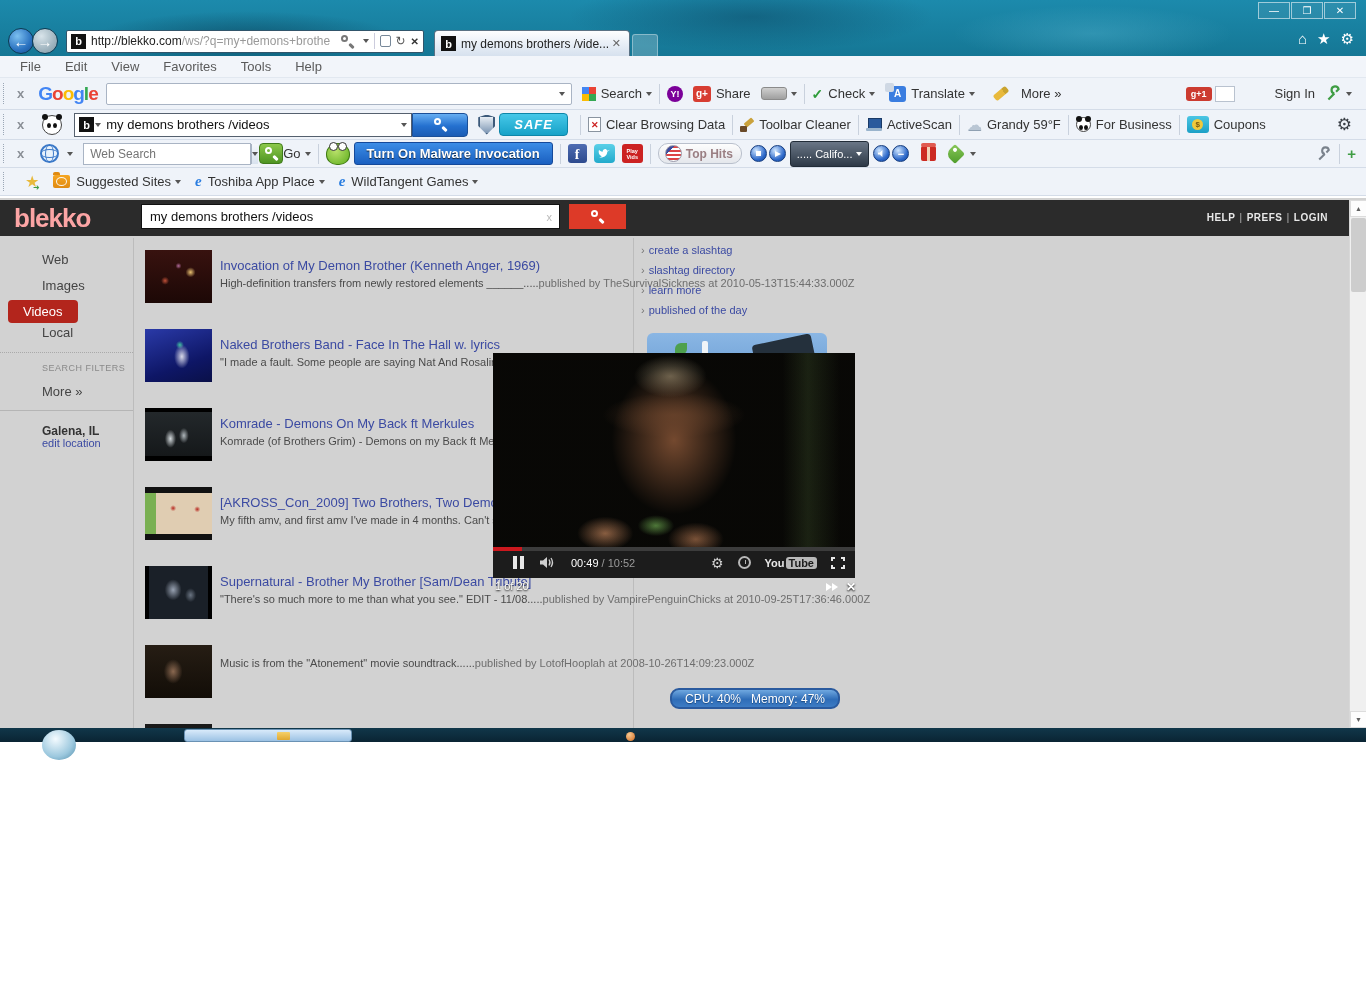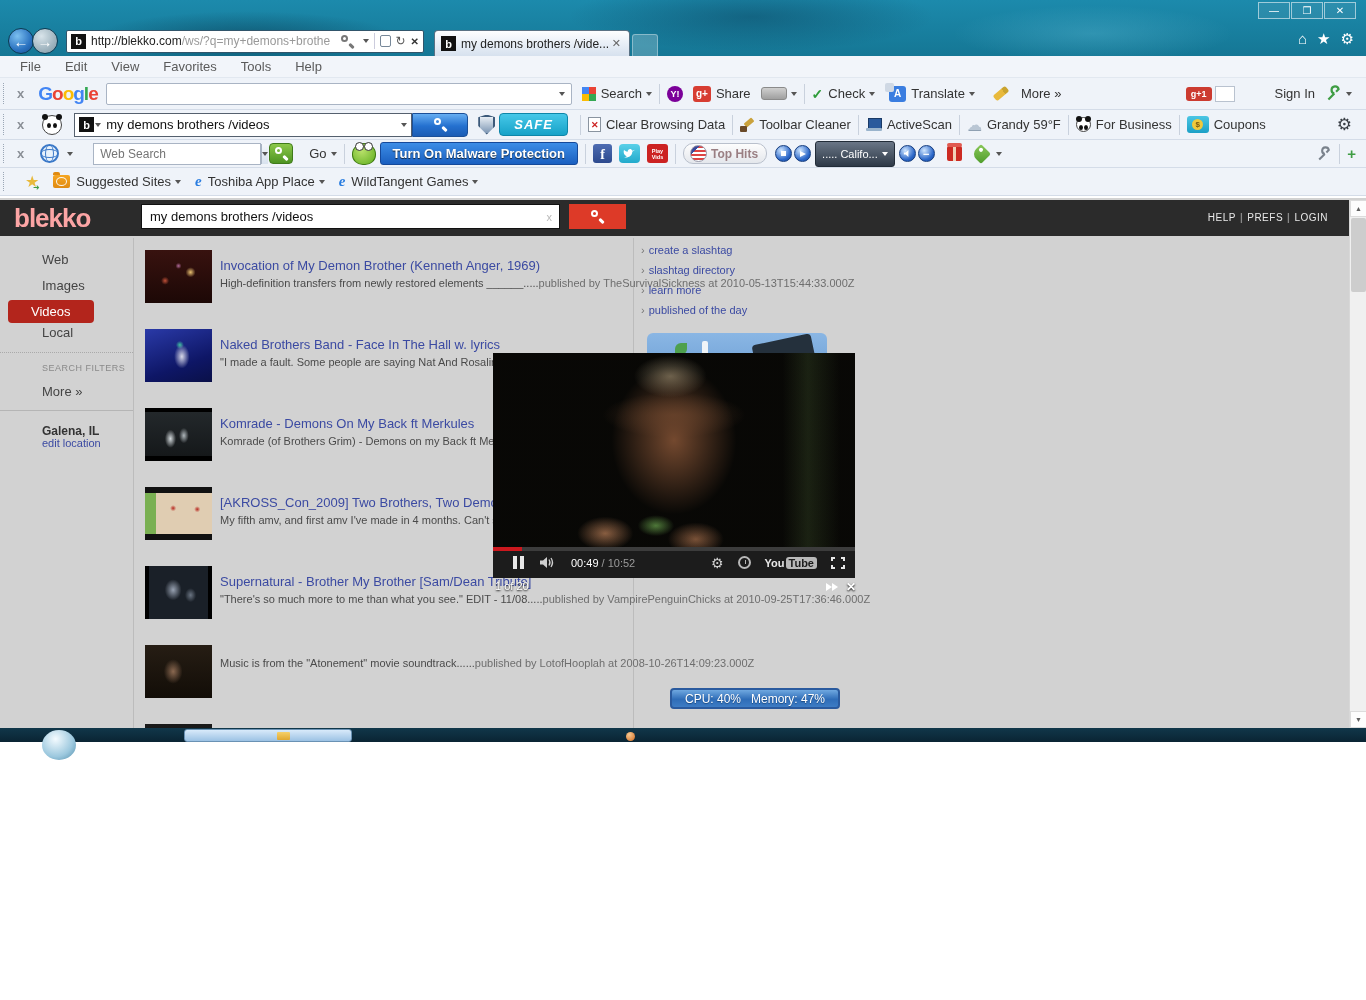--- a/index.html
+++ b/index.html
@@ -142,24 +142,24 @@
   .favlabel{font-size:13px;color:#333;margin-left:6px}
 
   
   .page{position:absolute;left:0;top:198px;width:1366px;height:530px;background:#d2d2d2;overflow:hidden}
   .bheader{position:absolute;left:0;top:2px;width:1350px;height:36px;background:#2b2b2b;display:flex;align-items:center}
   .blogo{color:#fca5a5;font-size:26px;font-weight:bold;letter-spacing:-1px;margin-left:14px}
   .bsearch{position:absolute;left:141px;top:6px;width:419px;height:25px;background:#fff;border:1px solid #111;display:flex;align-items:center}
   .bsearch input{border:none;outline:none;flex:1;font-size:13px;color:#111;padding:0 8px;background:transparent}
   .bsearch .clr{color:#bbb;font-size:11px;padding:0 7px}
   .bredbtn{position:absolute;left:569px;top:6px;width:57px;height:25px;background:#dd3a28;border:none;display:flex;align-items:center;justify-content:center}
-  .bnav{position:absolute;right:22px;top:12px;font-size:10px;font-weight:normal;color:#e8e8e8;letter-spacing:.5px}
+  .bnav{position:absolute;right:22px;top:12px;font-size:10px;font-weight:bold;color:#e8e8e8;letter-spacing:.5px}
   .bnav b{color:#888;margin:0 4px}
   .sideitem{position:absolute;left:42px;font-size:13px;color:#444}
-  .videopill{position:absolute;left:8px;top:102px;background:#b3251c;color:#fff;font-size:13px;border-radius:4px;padding:4px 23px}
+  .videopill{position:absolute;left:8px;top:102px;background:#b3251c;color:#fff;font-size:13px;border-radius:4px;padding:4px 15px}
   .dotdiv{position:absolute;left:0;top:154px;width:133px;border-top:1px dotted #aaa}
   .soliddiv{position:absolute;left:0;top:212px;width:133px;border-top:1px solid #b5b5b5}
   .vline{position:absolute;top:40px;bottom:0;width:1px;background:#bcbcbc}
   .filters{position:absolute;left:42px;top:165px;font-size:9px;color:#8a8a8a;letter-spacing:.5px}
   .result{position:absolute;left:145px;width:488px;height:58px}
   .thumb{position:absolute;left:0;top:0;width:67px;height:53px;background:#111}
   .rtext{position:absolute;left:75px;top:8px;width:410px}
   .rtitle{font-size:13px;color:#3b4aa2;text-decoration:none;display:block;white-space:nowrap}
   .rdesc{font-size:11px;color:#4a4a4a;margin-top:3px;white-space:nowrap}
   .rpub{font-size:11px;color:#6e6e6e;margin-top:2px;white-space:nowrap}
@@ -213,21 +213,21 @@
   .fsic i.tr{right:0;top:0;border-left:none;border-bottom:none}
   .fsic b.bl{left:0;bottom:0;border-right:none;border-top:none}
   .fsic b.br{right:0;bottom:0;border-left:none;border-top:none}
   .counter{position:absolute;left:495px;top:382px;color:#fff;font-size:11px;text-shadow:0 1px 2px #000;z-index:6}
   .pnav{position:absolute;left:826px;top:382px;display:flex;align-items:center;gap:8px;z-index:6;color:#fff;text-shadow:0 1px 2px #000}
   .ffwd{display:flex}
   .ffwd i{width:0;height:0;border-left:6px solid #fff;border-top:4px solid transparent;border-bottom:4px solid transparent}
   .pclose{font-size:12px;font-weight:bold}
 
   
-  .cpu{position:absolute;left:670px;top:490px;width:170px;height:21px;border-radius:4px;z-index:6;
+  .cpu{position:absolute;left:670px;top:490px;width:170px;height:21px;border-radius:9px;z-index:6;
     background:linear-gradient(180deg,#6fa8e0,#2f6db8 55%,#3d7cc4);border:2px solid #2a5a9e;
     display:flex;align-items:center;justify-content:center;gap:10px;color:#fff;font-size:12px;text-shadow:0 1px 1px #1a4a80}
 
   
   .vscroll{position:absolute;right:0;top:200px;width:17px;height:528px;background:#f0f0f0;border-left:1px solid #d8d8d8;z-index:7}
   .sarrow{position:absolute;left:0;width:17px;height:17px;background:#fdfdfd;border:1px solid #dcdcdc;color:#606060;
     font-size:7px;display:flex;align-items:center;justify-content:center}
   .sthumb{position:absolute;left:1px;top:18px;width:15px;height:74px;background:#cdcdcd;border-radius:2px}
 
   
@@ -402,37 +402,37 @@
     </span>
     <span style="flex:1"></span>
     <span class="geardark" style="margin-right:14px">⚙</span>
   </div>
 
   <div class="tbar" style="top:140px;height:28px">
     <span class="grip"></span>
     <span class="tbx">x</span>
     <span class="globe" style="margin:0 4px 0 10px"></span>
     <span class="dd"></span>
-    <div class="wsinput" style="margin-left:20px">
+    <div class="wsinput" style="margin-left:10px">
       <input placeholder="Web Search" style="">
       <span class="wsdd">
           <span class="dd" style="margin:0"></span>
         </span>
     </div>
     <span class="gobtn">
         <span class="mag" style="--c:#fff">
           <i></i>
           <b></b>
         </span>
       </span>
-    <span class="tblabel" style="margin-left:16px">Go</span>
+    <span class="tblabel" style="margin-left:0">Go</span>
     <span class="dd"></span>
     <span class="sep"></span>
     <span class="frog"></span>
-    <span class="malware" style="margin-left:4px">Turn On Malware Protection</span>
+    <span class="malware" style="margin-left:4px">Turn On Malware Invocation</span>
     <span class="sep"></span>
     <span class="fbic">f</span>
     <span class="twic" style="margin-left:7px">
       <svg width="13" height="11" viewBox="0 0 14 12">
           <path d="M1 10 C5 11 10 9 10 4 L13 2 L10 3 C9 0 5 1 5 4 C3 4 2 3 1 2 C0 5 1 8 4 9 C3 10 2 10 1 10 Z" fill="#fff"></path>
         </svg>
     </span>
     <span class="pvic" style="margin-left:7px">
         <span>Play</span>
         <span>Vids</span>

